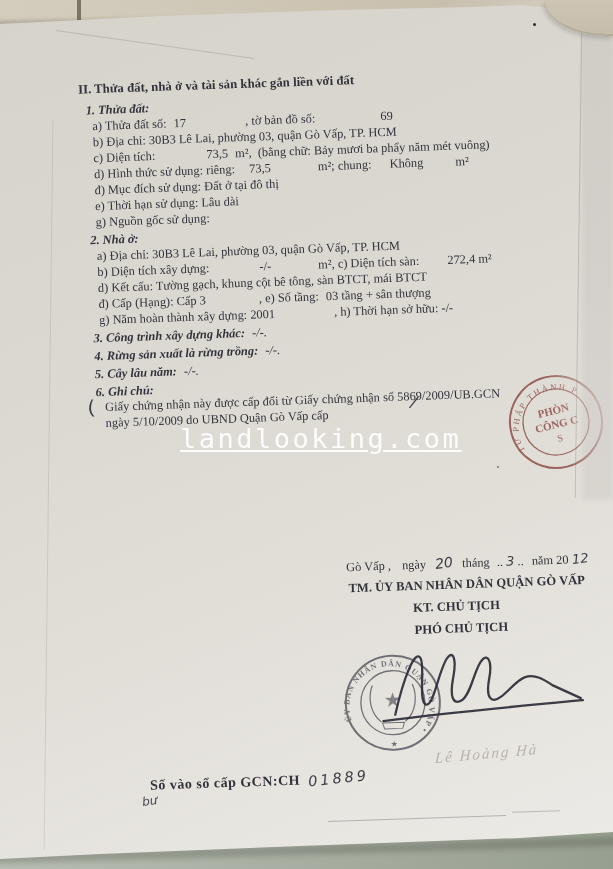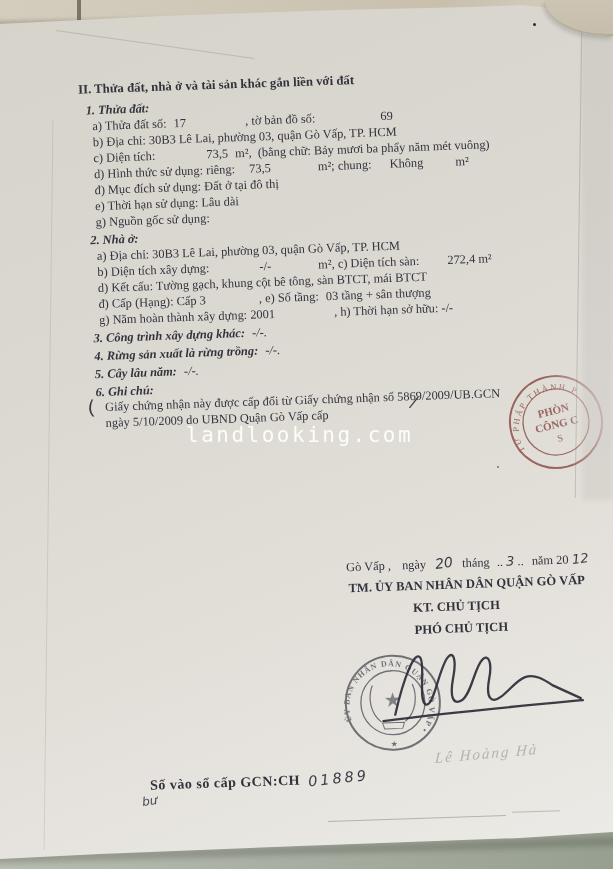--- a/index.html
+++ b/index.html
@@ -42,23 +42,23 @@
   .speck{position:absolute;border-radius:50%;z-index:5;background:#2a2a26;}
   
   .textblock{position:absolute;left:0;top:0;width:613px;height:869px;z-index:5;
     transform:rotate(-2deg);transform-origin:100px 260px;}
   .ln{position:absolute;white-space:nowrap;font-size:12.4px;line-height:15px;}
   .b{font-weight:bold;}
   .bi{font-weight:bold;font-style:italic;}
   .it{font-style:italic;}
   .seg{display:inline-block;}
   .hw{font-family:"DejaVu Sans",sans-serif;font-style:italic;color:#3b3b45;}
-  .watermark{position:absolute;left:186px;top:423px;z-index:6;
-    font-family:"DejaVu Sans Mono",monospace;font-size:21px;letter-spacing:2.5px;
-    color:rgba(255,255,255,.92);}
+  .watermark{position:absolute;left:180px;top:423px;z-index:6;
+    font-family:"DejaVu Sans Mono",monospace;font-size:27px;letter-spacing:2.5px;
+    color:rgba(255,255,255,.92);text-decoration:underline;}
   
   .signblock{position:absolute;left:334px;top:552px;width:272px;height:250px;z-index:5;
     transform:rotate(-2deg);}
   .dateline{position:absolute;left:16px;top:2px;white-space:nowrap;font-size:12.4px;}
   .authline{position:absolute;left:0;top:25px;width:272px;text-align:center;font-weight:bold;font-size:12.6px;white-space:nowrap;}
   .ktline{position:absolute;left:0;top:47px;width:250px;text-align:center;font-weight:bold;font-size:12.6px;}
   .pctline{position:absolute;left:0;top:69px;width:258px;text-align:center;font-weight:bold;font-size:12.6px;}
   .sealsvg{position:absolute;left:0;top:82px;}
   .signername{position:absolute;left:60px;top:194px;width:180px;text-align:center;
     font-style:italic;font-size:15px;letter-spacing:2px;color:#b7b3aa;transform:rotate(-3deg) skewX(-8deg);}

